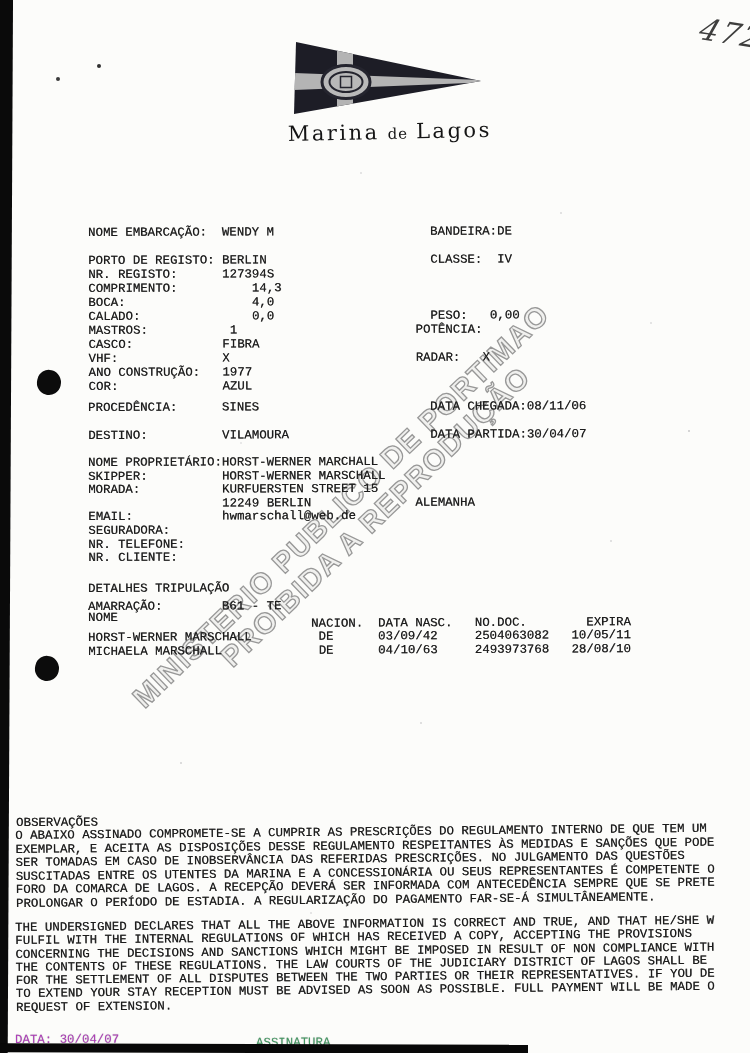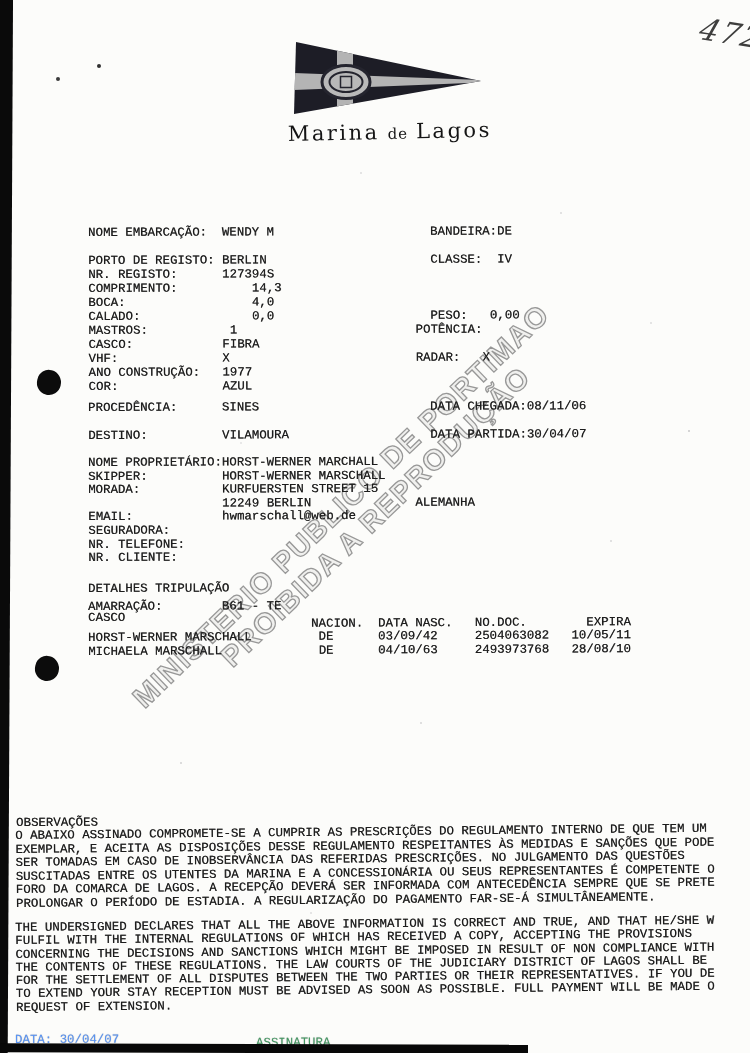--- a/index.html
+++ b/index.html
@@ -15,21 +15,21 @@
   #owner-block{top:457px;line-height:13.6px;}
   #mooring-block{top:600px;}
   #crew-title{top:582px;}
   #crew-name-label{top:611px;}
   #crew-columns{top:618px;transform:rotate(-0.3deg);}
   #crew-rows{top:631px;transform:rotate(-0.3deg);}
   #obs-title{left:16px;top:816px;}
   .para{left:16px;transform:rotate(-0.6deg);transform-origin:0 100%;}
   #para-pt{top:830px;line-height:13.5px;}
   #para-en{top:922px;line-height:13.3px;}
-  #footer-date{left:15px;top:1033px;color:#3b82f6;opacity:.85;text-shadow:0 0 1px rgba(40,40,40,.5);}
+  #footer-date{left:15px;top:1033px;color:#a21caf;opacity:.85;text-shadow:0 0 1px rgba(40,40,40,.5);}
   #footer-signature{left:256px;top:1036px;color:#15803d;opacity:.8;text-shadow:0 0 1px rgba(40,40,40,.5);}
   
   .logo{position:absolute;z-index:2;}
   #pennant{left:292px;top:40px;width:192px;height:76px;}
   #logotype{left:288px;top:122px;width:210px;display:flex;align-items:baseline;gap:8px;
             font-family:"DejaVu Serif","Liberation Serif",serif;color:#141414;
             transform:rotate(-1.2deg);transform-origin:0 100%;}
   #logotype .big{font-size:21px;letter-spacing:2.5px;}
   #logotype .small{font-size:15px;letter-spacing:1px;}
   
@@ -116,21 +116,21 @@
 SKIPPER:          HORST-WERNER MARSCHALL
 MORADA:           KURFUERSTEN STREET 15
                   12249 BERLIN              ALEMANHA
 EMAIL:            hwmarschall@web.de
 SEGURADORA:
 NR. TELEFONE:
 NR. CLIENTE:</pre>
   <pre id="mooring-block" class="type">AMARRAÇÃO:        B61 - TE</pre>
 
   <pre id="crew-title" class="type">DETALHES TRIPULAÇÃO</pre>
-  <pre id="crew-name-label" class="type">CASCO</pre>
+  <pre id="crew-name-label" class="type">NOME</pre>
   <pre id="crew-columns" class="type">                              NACION.  DATA NASC.   NO.DOC.        EXPIRA</pre>
   <pre id="crew-rows" class="type">HORST-WERNER MARSCHALL         DE      03/09/42     2504063082   10/05/11
 MICHAELA MARSCHALL             DE      04/10/63     2493973768   28/08/10</pre>
 
   <pre id="obs-title" class="type">OBSERVAÇÕES</pre>
   <pre id="para-pt" class="type para">O ABAIXO ASSINADO COMPROMETE-SE A CUMPRIR AS PRESCRIÇÕES DO REGULAMENTO INTERNO DE QUE TEM UM
 EXEMPLAR, E ACEITA AS DISPOSIÇÕES DESSE REGULAMENTO RESPEITANTES ÀS MEDIDAS E SANÇÕES QUE PODE
 SER TOMADAS EM CASO DE INOBSERVÂNCIA DAS REFERIDAS PRESCRIÇÕES. NO JULGAMENTO DAS QUESTÕES
 SUSCITADAS ENTRE OS UTENTES DA MARINA E A CONCESSIONÁRIA OU SEUS REPRESENTANTES É COMPETENTE O
 FORO DA COMARCA DE LAGOS. A RECEPÇÃO DEVERÁ SER INFORMADA COM ANTECEDÊNCIA SEMPRE QUE SE PRETE

